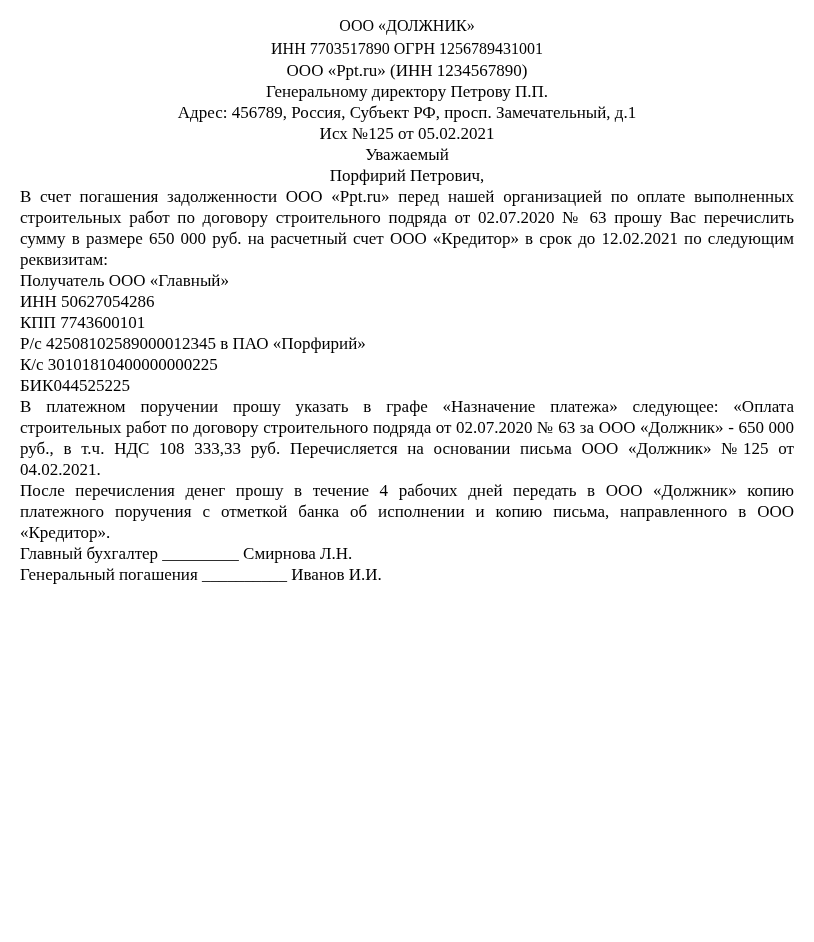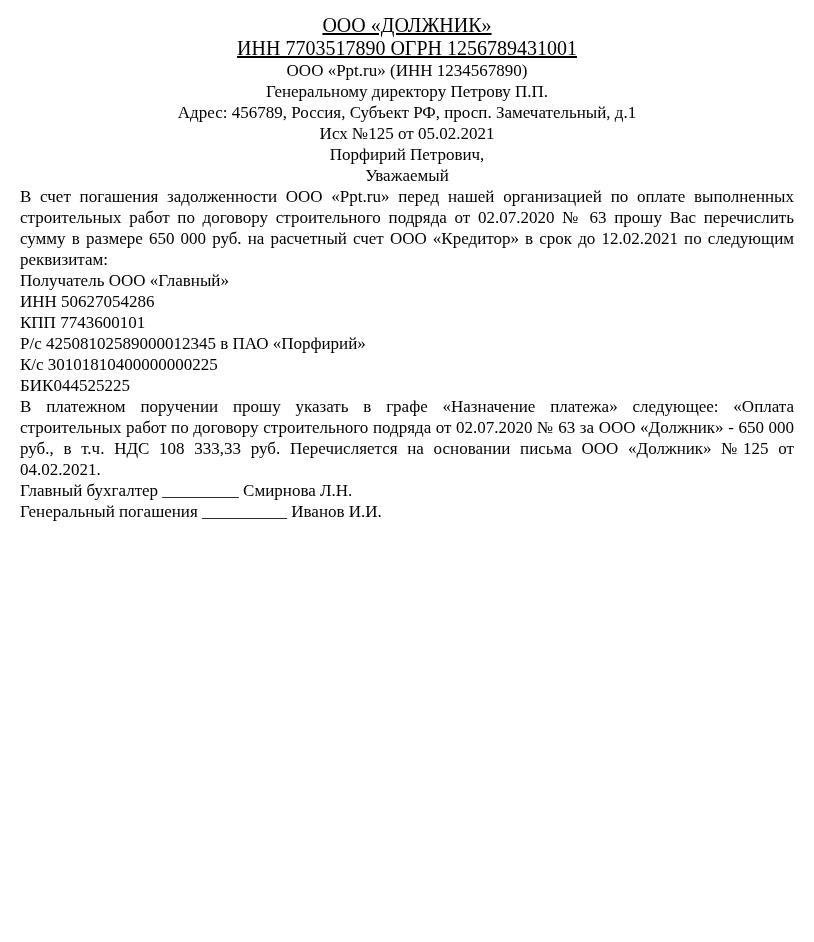--- a/index.html
+++ b/index.html
@@ -17,23 +17,22 @@
     color: #000000;
     font-family: "Liberation Serif", "DejaVu Serif", serif;
     font-size: 17px;
     line-height: 21px;
     overflow: hidden;
   }
   .page div { margin: 0; }
 
   .letterhead {
     text-align: center;
-    font-size: 20px;
+    font-size: 16px;
     line-height: 23px;
-    text-decoration: underline;
   }
   .addr { text-align: center; }
   .addr-company  { margin-top: 45px; }
   .addr-director { margin-top: 20px; }
   .addr-address  { margin-top: 20px; }
 
   .ref { margin-top: 57px; text-align: center; }
 
   .sal { text-align: center; }
   .sal1 { margin-top: 21px; }
@@ -61,34 +60,35 @@
     <div>ООО «ДОЛЖНИК»</div>
     <div>ИНН 7703517890 ОГРН 1256789431001</div>
   </div>
 
   <div class="addr addr-company">ООО «Ppt.ru» (ИНН 1234567890)</div>
   <div class="addr addr-director">Генеральному директору Петрову П.П.</div>
   <div class="addr addr-address">Адрес: 456789, Россия, Субъект РФ, просп. Замечательный, д.1</div>
 
   <div class="ref">Исх №125 от 05.02.2021</div>
 
+  <div class="sal sal1">Уважаемый</div>
   <div class="sal sal2">Порфирий Петрович,</div>
-  <div class="sal sal1">Уважаемый</div>
 
   <div class="just para1">В счет погашения задолженности ООО «Ppt.ru» перед нашей организацией по оплате выполненных строительных работ по договору строительного подряда от 02.07.2020 № 63 прошу Вас перечислить сумму в размере 650 000 руб. на расчетный счет ООО «Кредитор» в срок до 12.02.2021 по следующим реквизитам:</div>
 
   <div class="payee">
     <div>Получатель ООО «Главный»</div>
     <div>ИНН 50627054286</div>
     <div>КПП 7743600101</div>
     <div>Р/с 42508102589000012345 в ПАО «Порфирий»</div>
     <div>К/с 30101810400000000225</div>
     <div>БИК044525225</div>
   </div>
 
   <div class="just para2">В платежном поручении прошу указать в графе «Назначение платежа» следующее: «Оплата строительных работ по договору строительного подряда от 02.07.2020 № 63 за ООО «Должник» - 650 000 руб., в т.ч. НДС 108 333,33 руб. Перечисляется на основании письма ООО «Должник» №125 от 04.02.2021.</div>
 
+  <div class="just para3">После перечисления денег прошу в течение 4 рабочих дней передать в ООО «Должник» копию платежного поручения с отметкой банка об исполнении и копию письма, направленного в ООО «Кредитор».</div>
 
   <div class="sig1">Главный бухгалтер _________ Смирнова Л.Н.</div>
   <div class="sig2">Генеральный погашения __________ Иванов И.И.</div>
 
 
 </div>
 
 </body></html>

